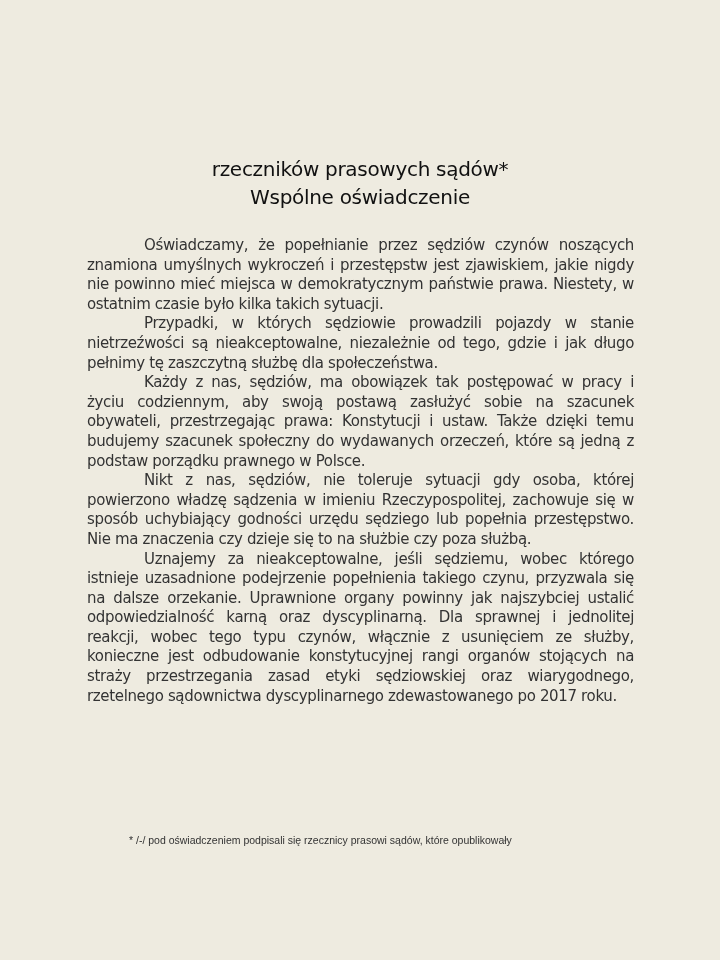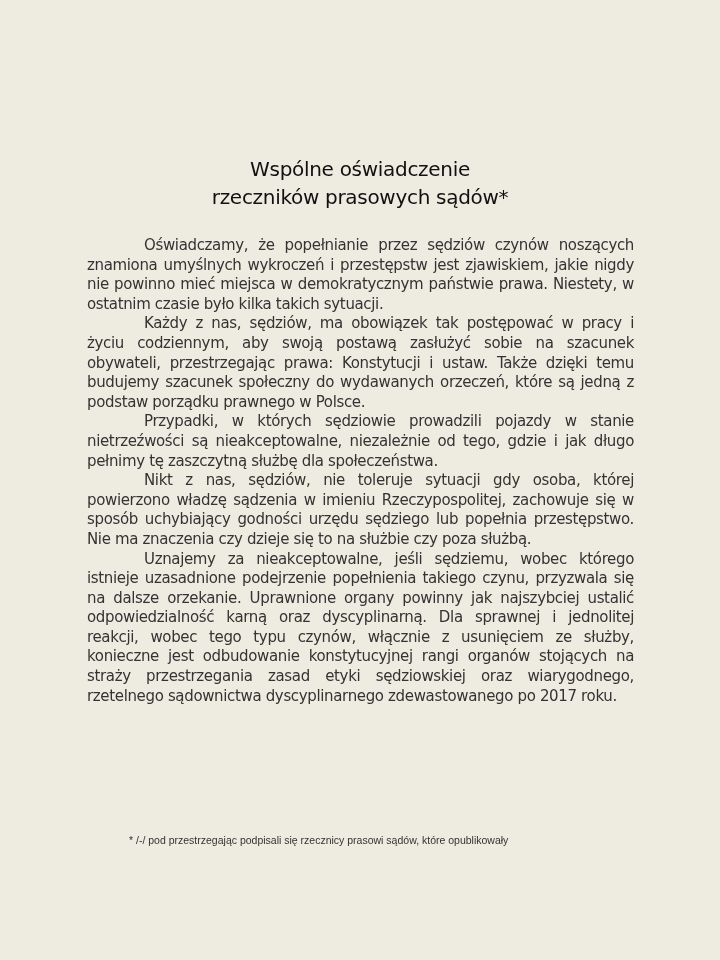--- a/index.html
+++ b/index.html
@@ -52,27 +52,27 @@
       font-size: 10.5px;
       line-height: 14px;
       color: #333;
     }
     .footnote div { white-space: nowrap; }
   </style>
 </head>
 <body>
 
 <div class="title">
+  <div>rzeczników prasowych sądów*</div>
   <div>Wspólne oświadczenie</div>
-  <div>rzeczników prasowych sądów*</div>
 </div>
 
 <div class="body-text">
   <p>Oświadczamy, że popełnianie przez sędziów czynów noszących znamiona umyślnych wykroczeń i przestępstw jest zjawiskiem, jakie nigdy nie powinno mieć miejsca w demokratycznym państwie prawa. Niestety, w ostatnim czasie było kilka takich sytuacji.</p>
+  <p>Przypadki, w których sędziowie prowadzili pojazdy w stanie nietrzeźwości są nieakceptowalne, niezależnie od tego, gdzie i jak długo pełnimy tę zaszczytną służbę dla społeczeństwa.</p>
   <p>Każdy z nas, sędziów, ma obowiązek tak postępować w pracy i życiu codziennym, aby swoją postawą zasłużyć sobie na szacunek obywateli, przestrzegając prawa: Konstytucji i ustaw. Także dzięki temu budujemy szacunek społeczny do wydawanych orzeczeń, które są jedną z podstaw porządku prawnego w Polsce.</p>
-  <p>Przypadki, w których sędziowie prowadzili pojazdy w stanie nietrzeźwości są nieakceptowalne, niezależnie od tego, gdzie i jak długo pełnimy tę zaszczytną służbę dla społeczeństwa.</p>
   <p>Nikt z nas, sędziów, nie toleruje sytuacji gdy osoba, której powierzono władzę sądzenia w imieniu Rzeczypospolitej, zachowuje się w sposób uchybiający godności urzędu sędziego lub popełnia przestępstwo. Nie ma znaczenia czy dzieje się to na służbie czy poza służbą.</p>
   <p>Uznajemy za nieakceptowalne, jeśli sędziemu, wobec którego istnieje uzasadnione podejrzenie popełnienia takiego czynu, przyzwala się na dalsze orzekanie. Uprawnione organy powinny  jak najszybciej ustalić odpowiedzialność karną oraz dyscyplinarną. Dla sprawnej i jednolitej reakcji, wobec tego typu czynów, włącznie z usunięciem ze służby, konieczne jest odbudowanie konstytucyjnej rangi organów stojących na straży przestrzegania zasad etyki sędziowskiej oraz wiarygodnego, rzetelnego sądownictwa dyscyplinarnego zdewastowanego po 2017 roku.</p>
 </div>
 
 <div class="footnote">
-  <div>* /-/ pod przestrzegając podpisali się rzecznicy prasowi sądów, które opublikowały</div>
+  <div>* /-/ pod oświadczeniem podpisali się rzecznicy prasowi sądów, które opublikowały</div>
 </div>
 
 </body></html>

